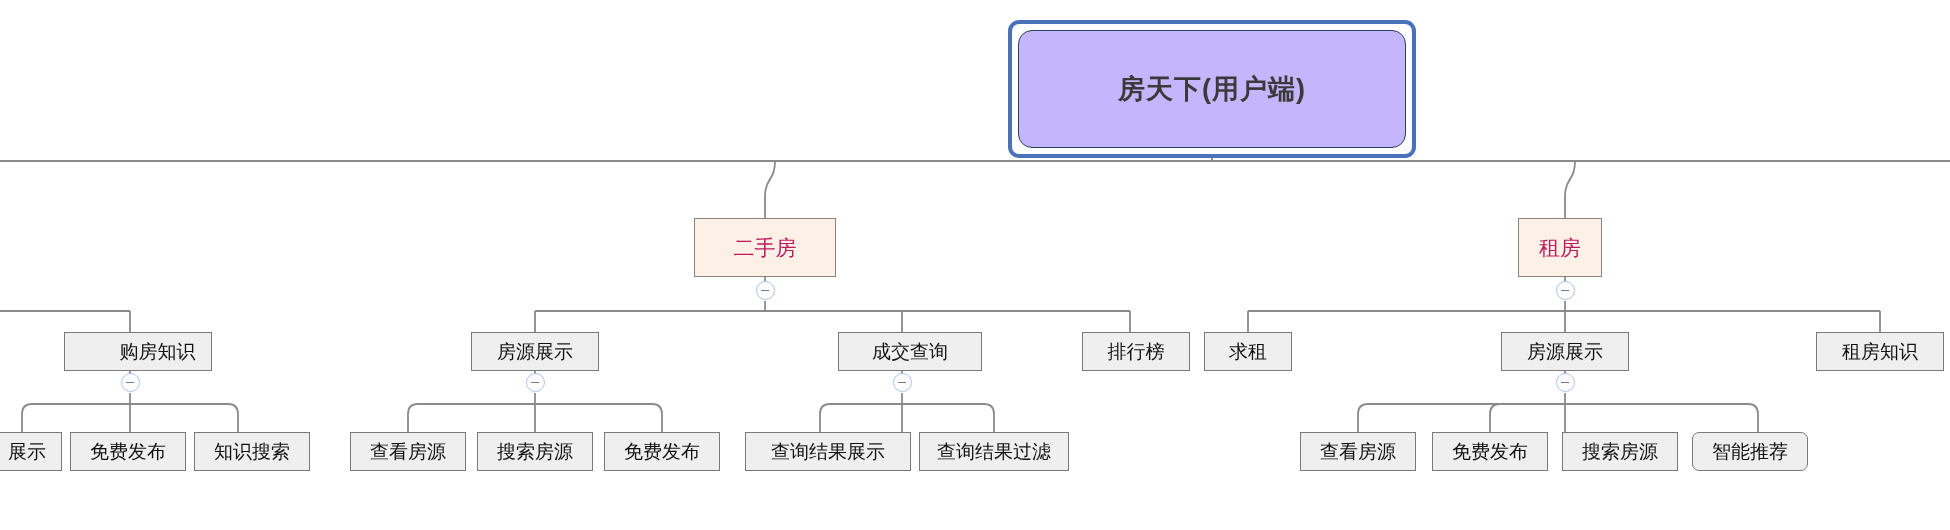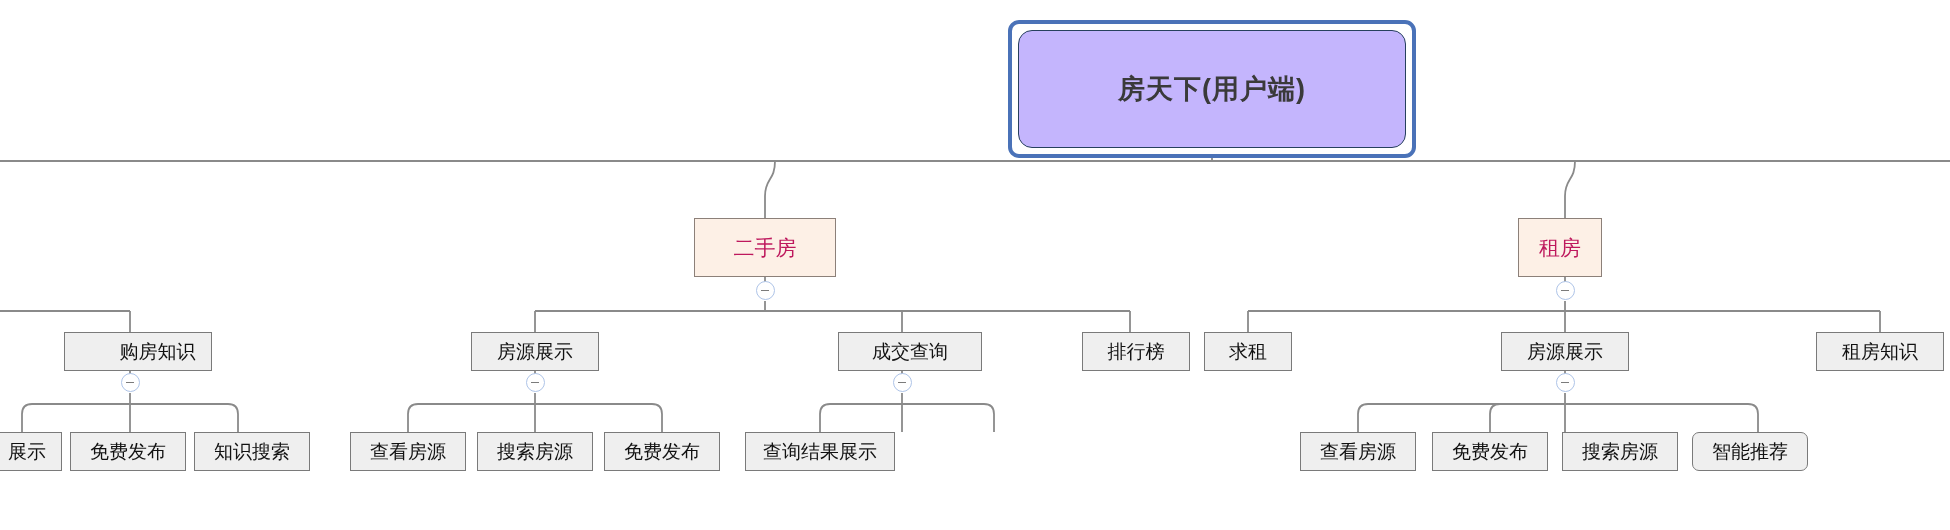--- a/index.html
+++ b/index.html
@@ -198,22 +198,25 @@
   <div class="node leaf" style="left:350px;top:432px;width:116px;height:39px;">
     <span>查看房源</span>
   </div>
   <div class="node leaf" style="left:477px;top:432px;width:116px;height:39px;">
     <span>搜索房源</span>
   </div>
   <div class="node leaf" style="left:604px;top:432px;width:116px;height:39px;">
     <span>免费发布</span>
   </div>
 
-  <div class="node leaf" style="left:745px;top:432px;width:150px;height:39px;">
+  <div class="node leaf" style="left:745px;top:432px;width:166px;height:39px;">
     <span>查询结果展示</span>
+  </div>
+  <div class="node leaf" style="left:919px;top:432px;width:150px;height:39px;">
+    <span>查询结果过滤</span>
   </div>
 
   <div class="node leaf" style="left:1300px;top:432px;width:116px;height:39px;">
     <span>查看房源</span>
   </div>
   <div class="node leaf" style="left:1432px;top:432px;width:116px;height:39px;">
     <span>免费发布</span>
   </div>
   <div class="node leaf" style="left:1562px;top:432px;width:116px;height:39px;">
     <span>搜索房源</span>

